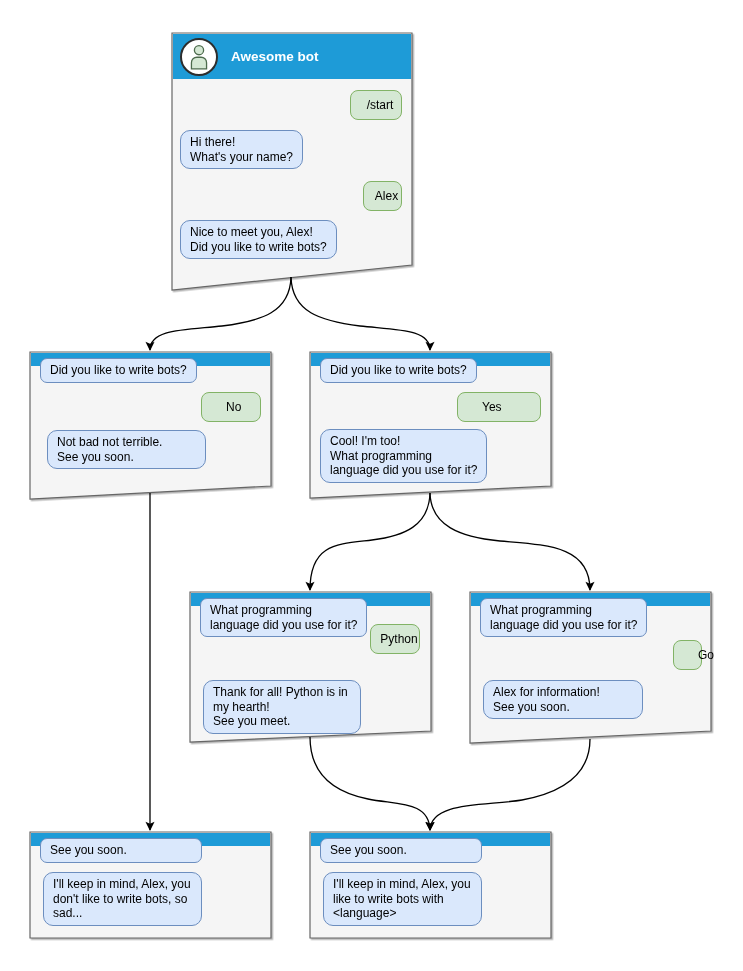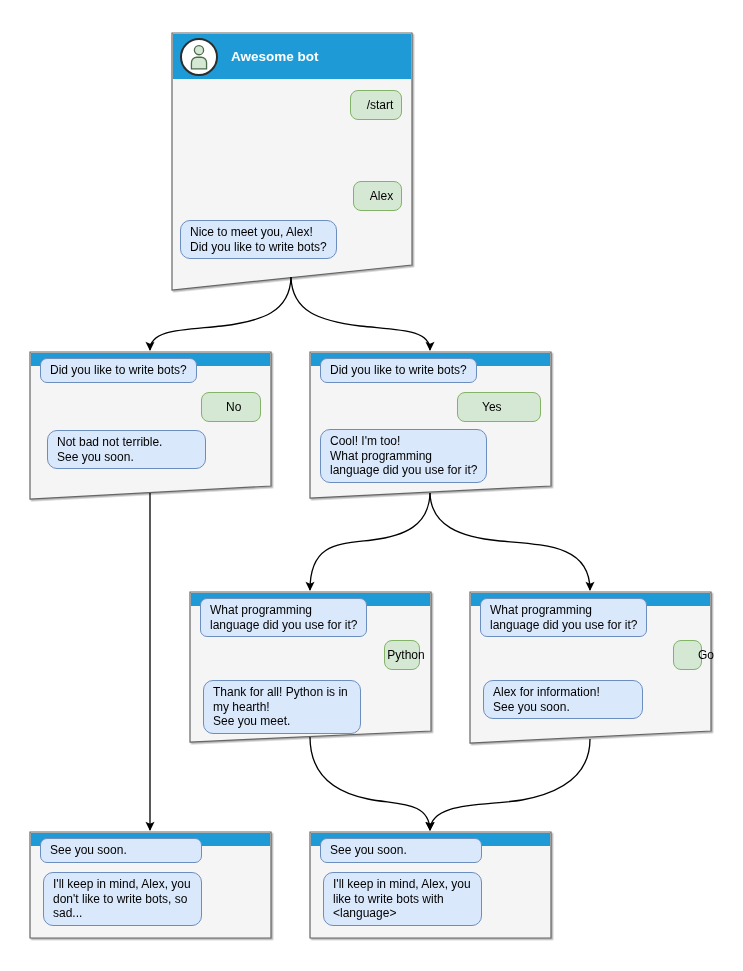--- a/index.html
+++ b/index.html
@@ -65,21 +65,23 @@
     <div class="winhead main">
       <div class="avatar">
         <svg width="24" height="26" viewBox="0 0 20 22">
           <circle cx="10" cy="5.2" r="3.9" fill="#D5E8D4" stroke="#4d6b4d" stroke-width="1.1"></circle>
           <path d="M3.6,21 v-5.2 a4.6,4.6 0 0 1 4.6-4.6 h3.6 a4.6,4.6 0 0 1 4.6,4.6 V21 z" fill="#D5E8D4" stroke="#4d6b4d" stroke-width="1.1"></path>
         </svg>
       </div>
       <div class="wintitle">Awesome bot</div>
     </div>
     <div class="bubble user center" style="right:10px;top:57px;width:52px">/start</div>
-    <div class="bubble user center" style="right:10px;top:148px;width:49px">Alex</div>
+    <div class="bubble bot" style="left:8px;top:97px">Hi there!
+What's your name?</div>
+    <div class="bubble user center" style="right:10px;top:148px;width:39px">Alex</div>
     <div class="bubble bot" style="left:8px;top:187px">Nice to meet you, Alex!
 Did you like to write bots?</div>
   </div>
 
   <div class="window" style="left:30px;top:352px;width:241px;height:147px">
     <div class="winhead sub"></div>
     <div class="bubble bot q" style="left:10px;top:6px">Did you like to write bots?</div>
     <div class="bubble user" style="right:10px;top:40px;width:60px">No</div>
     <div class="bubble bot" style="left:17px;top:78px;min-width:159px">Not bad not terrible.
 See you soon.</div>
@@ -91,21 +93,21 @@
     <div class="bubble user" style="right:10px;top:40px;width:84px">Yes</div>
     <div class="bubble bot" style="left:10px;top:77px">Cool! I'm too!
 What programming
 language did you use for it?</div>
   </div>
 
   <div class="window" style="left:190px;top:592px;width:241px;height:150px">
     <div class="winhead sub"></div>
     <div class="bubble bot q" style="left:10px;top:6px">What programming
 language did you use for it?</div>
-    <div class="bubble user center" style="right:11px;top:48px;width:36px">Python</div>
+    <div class="bubble user center" style="right:11px;top:32px;width:50px">Python</div>
     <div class="bubble bot" style="left:13px;top:88px;min-width:158px">Thank for all! Python is in
 my hearth!
 See you meet.</div>
   </div>
 
   <div class="window" style="left:470px;top:592px;width:241px;height:151px">
     <div class="winhead sub"></div>
     <div class="bubble bot q" style="left:10px;top:6px">What programming
 language did you use for it?</div>
     <div class="bubble user" style="right:9px;top:48px;width:29px">Go</div>

